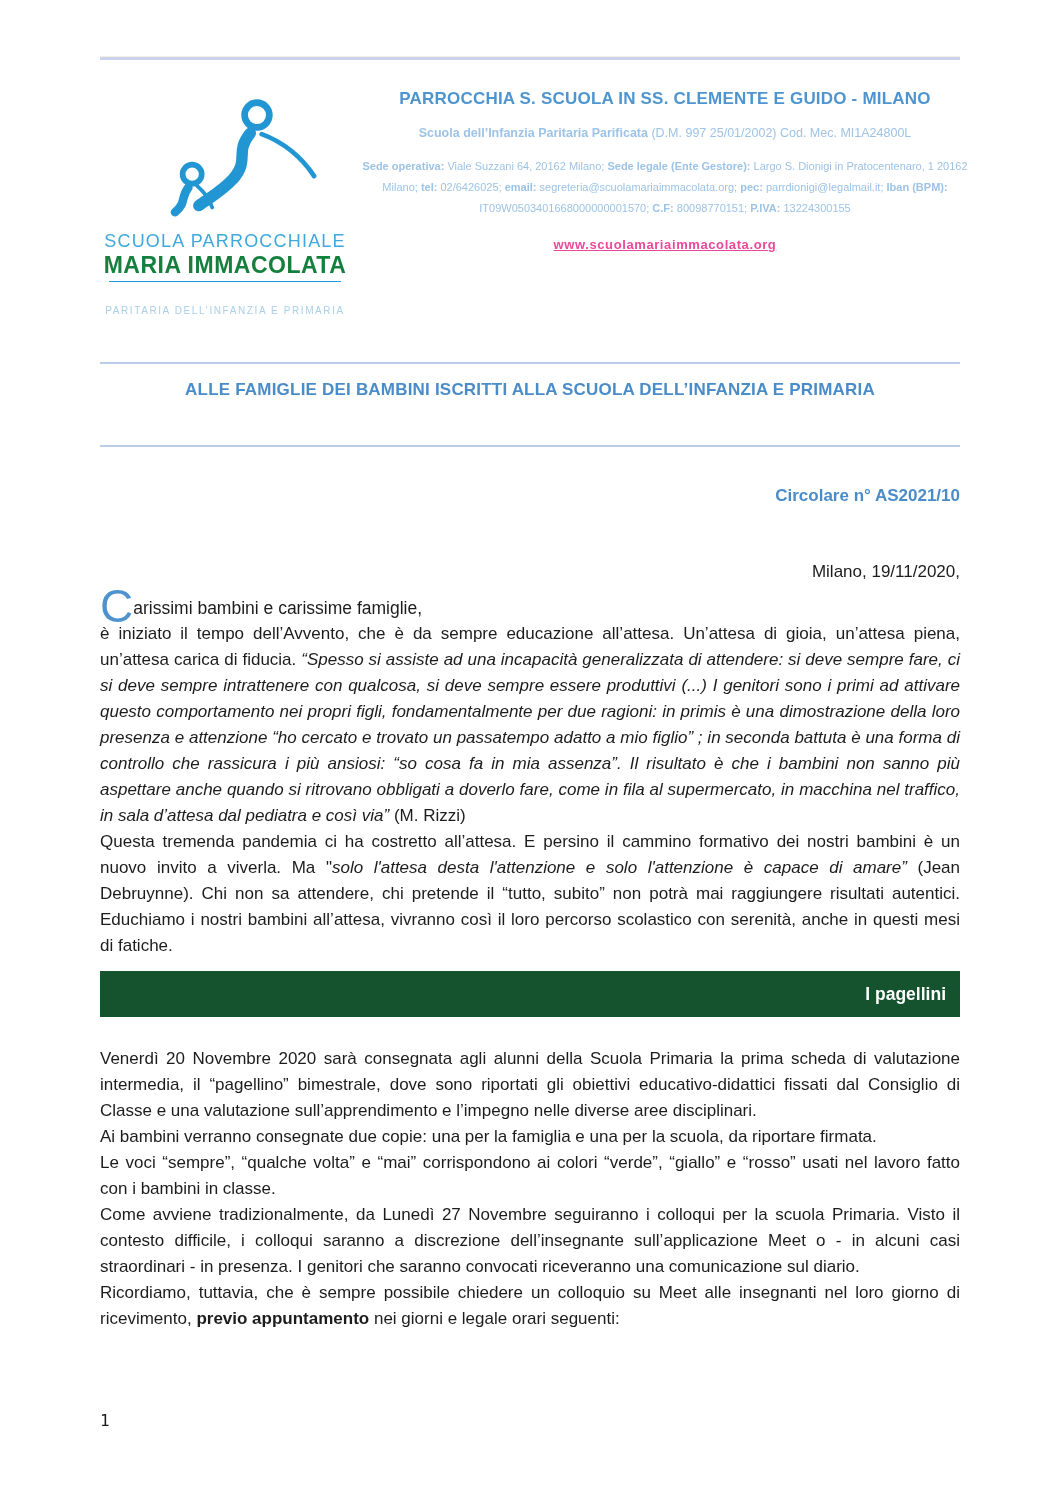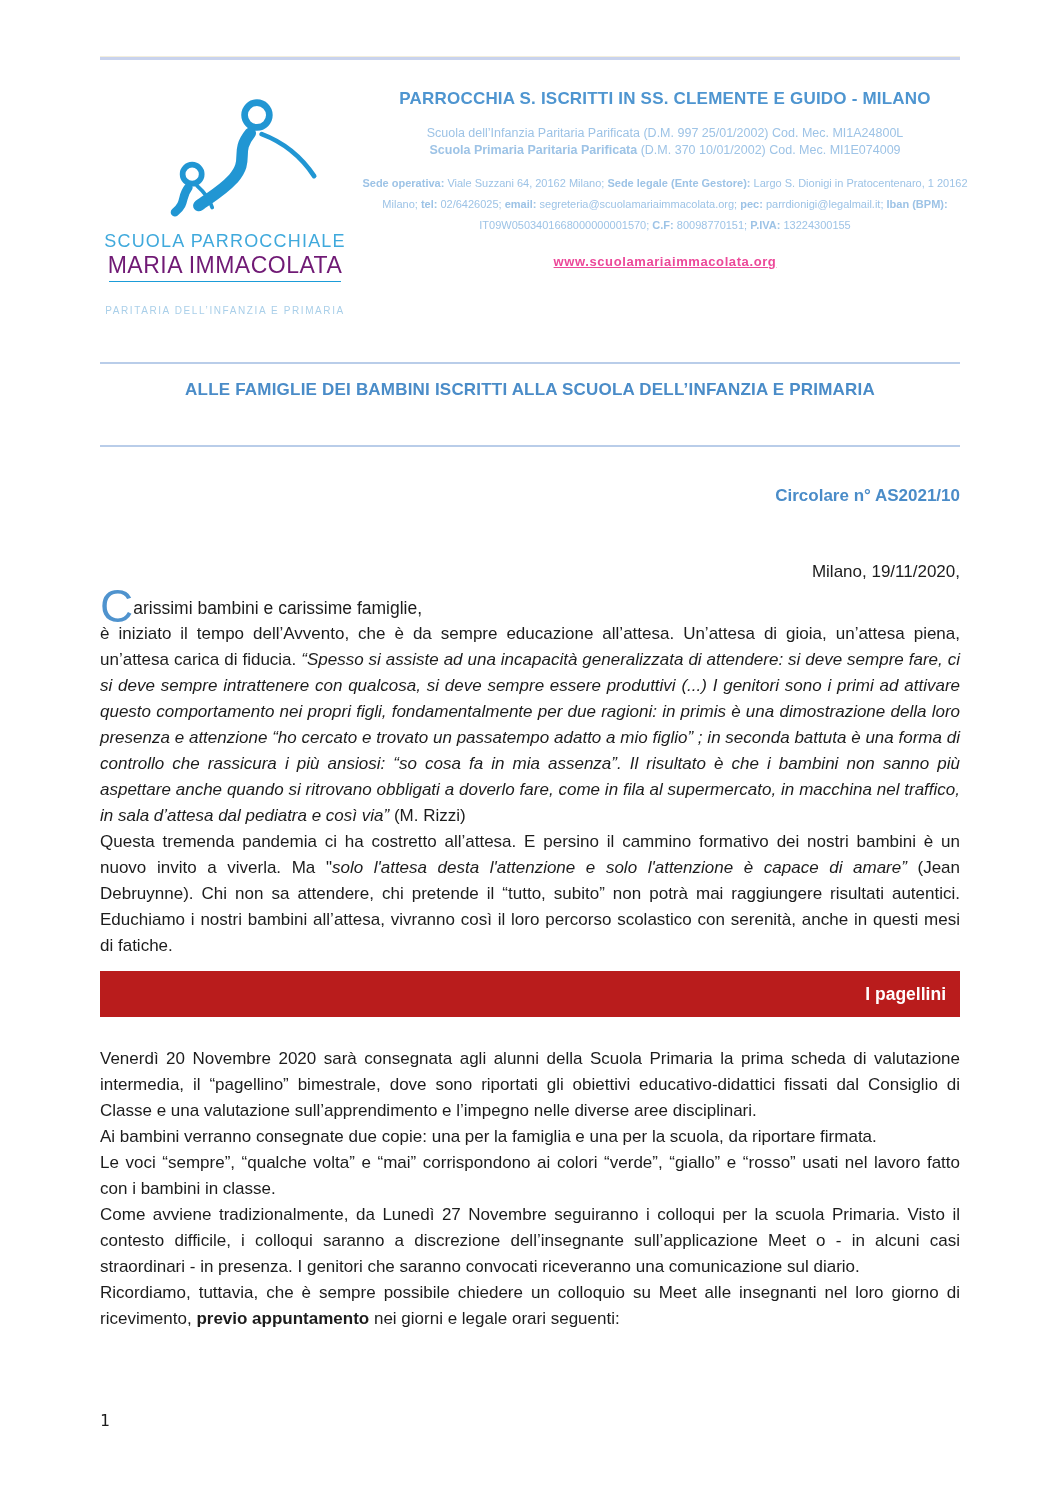--- a/index.html
+++ b/index.html
@@ -11,38 +11,38 @@
     font-family:"Liberation Sans","DejaVu Sans",sans-serif;
     font-size:17px; line-height:26px;
     color:#1c1c1c;
     overflow:hidden;
   }
   .rule-top { height:3px; background:#c9d3ed; margin:56px 100px 0; border-top:1px solid #f3eedd; }
   .header { display:flex; margin:22px 100px 0; }
   .logo-col { width:250px; flex:0 0 250px; text-align:center; }
   .logo-col svg { display:block; margin:14px auto 0 46px; }
   .logo-line1 { font-size:18px; font-weight:300; color:#3fa9dc; letter-spacing:1.2px; line-height:22px; margin-top:12px; }
-  .logo-line2 { font-size:23px; font-weight:400; color:#701a75; letter-spacing:.5px; line-height:26px; }
+  .logo-line2 { font-size:23px; font-weight:700; color:#15803d; letter-spacing:.5px; line-height:26px; }
   .logo-underline { height:1px; background:#1b9cd8; width:232px; margin:3px auto 0; }
   .logo-line3 { font-size:10px; color:#a9cfe9; letter-spacing:1.6px; line-height:14px; margin-top:22px; }
   .head-col { flex:1; text-align:center; }
   .parish-title { font-weight:700; font-size:17px; color:#4e95d0; letter-spacing:.2px; margin-top:6px; line-height:22px; }
   .school-lines { margin-top:15px; font-size:12.5px; line-height:17px; color:#9dc3e6; }
   .contact { margin:14px auto 0; font-size:11px; line-height:21px; color:#9dc3e6; width:630px; }
   .website { margin-top:12px; }
   .website a { font-size:13px; font-weight:700; color:#ec4899; letter-spacing:.6px; text-decoration:underline; }
   .recipient-rule { height:2px; background:#b9cde9; margin:44px 100px 0; }
   .recipient-title { text-align:center; font-weight:700; font-size:17px; color:#4a8cc8; letter-spacing:.2px; margin:15px 100px 12px; line-height:22px; }
   .circular { text-align:right; margin:36px 100px 0; color:#4a8cc8; font-weight:700; font-size:17px; }
   .dateline { text-align:right; margin:50px 100px 0; }
   .salutation { margin:8px 100px 0; font-size:17.5px; }
   .dropcap { font-size:46px; line-height:26px; color:#4f93ce; vertical-align:-8px; font-weight:400; }
   .para { margin:0 100px; text-align:justify; }
   .para:first-of-type { margin-top:4px; }
-  .band { margin:12px 100px 0; height:46px; background:#b91c1c; color:#ffffff; font-weight:700; font-size:17.5px; text-align:right; line-height:46px; padding-right:14px; box-sizing:border-box; }
+  .band { margin:12px 100px 0; height:46px; background:#14532d; color:#ffffff; font-weight:700; font-size:17.5px; text-align:right; line-height:46px; padding-right:14px; box-sizing:border-box; }
   .section-block { margin-top:29px; }
   .page-number { position:absolute; left:100px; top:1408px; font-size:16px; font-family:"DejaVu Sans Mono","Liberation Mono",monospace; }
 </style>
 </head>
 <body>
 
 <div class="page">
 
   <div class="rule-top"></div>
 
@@ -57,24 +57,23 @@
           <path d="M40,96 C32,106 38,112 26,122" stroke-width="9"></path>
           <path d="M49,94 C58,102 63,110 65,117" stroke-width="4"></path>
         </g>
       </svg>
       <div class="logo-line1">SCUOLA PARROCCHIALE</div>
       <div class="logo-line2">MARIA IMMACOLATA</div>
       <div class="logo-underline"></div>
       <div class="logo-line3">PARITARIA DELL’INFANZIA E PRIMARIA</div>
     </div>
     <div class="head-col">
-      <div class="parish-title">PARROCCHIA S. ISCRITTI IN SS. CLEMENTE E GUIDO - MILANO</div>
+      <div class="parish-title">PARROCCHIA S. SCUOLA IN SS. CLEMENTE E GUIDO - MILANO</div>
       <div class="school-lines">
-        <div><span style="font-weight: 400;">Scuola dell’Infanzia Paritaria Parificata</span><span> (D.M. 997 25/01/2002) Cod. Mec. MI1A24800L</span></div>
-        <div><span style="font-weight: 700;">Scuola Primaria Paritaria Parificata</span><span> (D.M. 370 10/01/2002) Cod. Mec.  MI1E074009</span></div>
+        <div><span style="font-weight: 700;">Scuola dell’Infanzia Paritaria Parificata</span><span> (D.M. 997 25/01/2002) Cod. Mec. MI1A24800L</span></div>
       </div>
       <div class="contact"><span style="font-weight: 700;">Sede operativa:</span><span> Viale Suzzani 64, 20162 Milano; </span><span style="font-weight: 700;">Sede legale (Ente Gestore):</span><span> Largo S. Dionigi in Pratocentenaro, 1 20162 Milano; </span><span style="font-weight: 700;">tel:</span><span> 02/6426025; </span><span style="font-weight: 700;">email:</span><span> segreteria@scuolamariaimmacolata.org; </span><span style="font-weight: 700;">pec:</span><span> parrdionigi@legalmail.it; </span><span style="font-weight: 700;">Iban (BPM):</span><span> IT09W0503401668000000001570; </span><span style="font-weight: 700;">C.F:</span><span> 80098770151; </span><span style="font-weight: 700;">P.IVA:</span><span> 13224300155</span></div>
       <div class="website">
         <a href="#">www.scuolamariaimmacolata.org</a>
       </div>
     </div>
   </div>
 
   <div class="recipient-rule"></div>
   <div class="recipient-title">ALLE FAMIGLIE DEI BAMBINI ISCRITTI ALLA SCUOLA DELL’INFANZIA E PRIMARIA</div>

